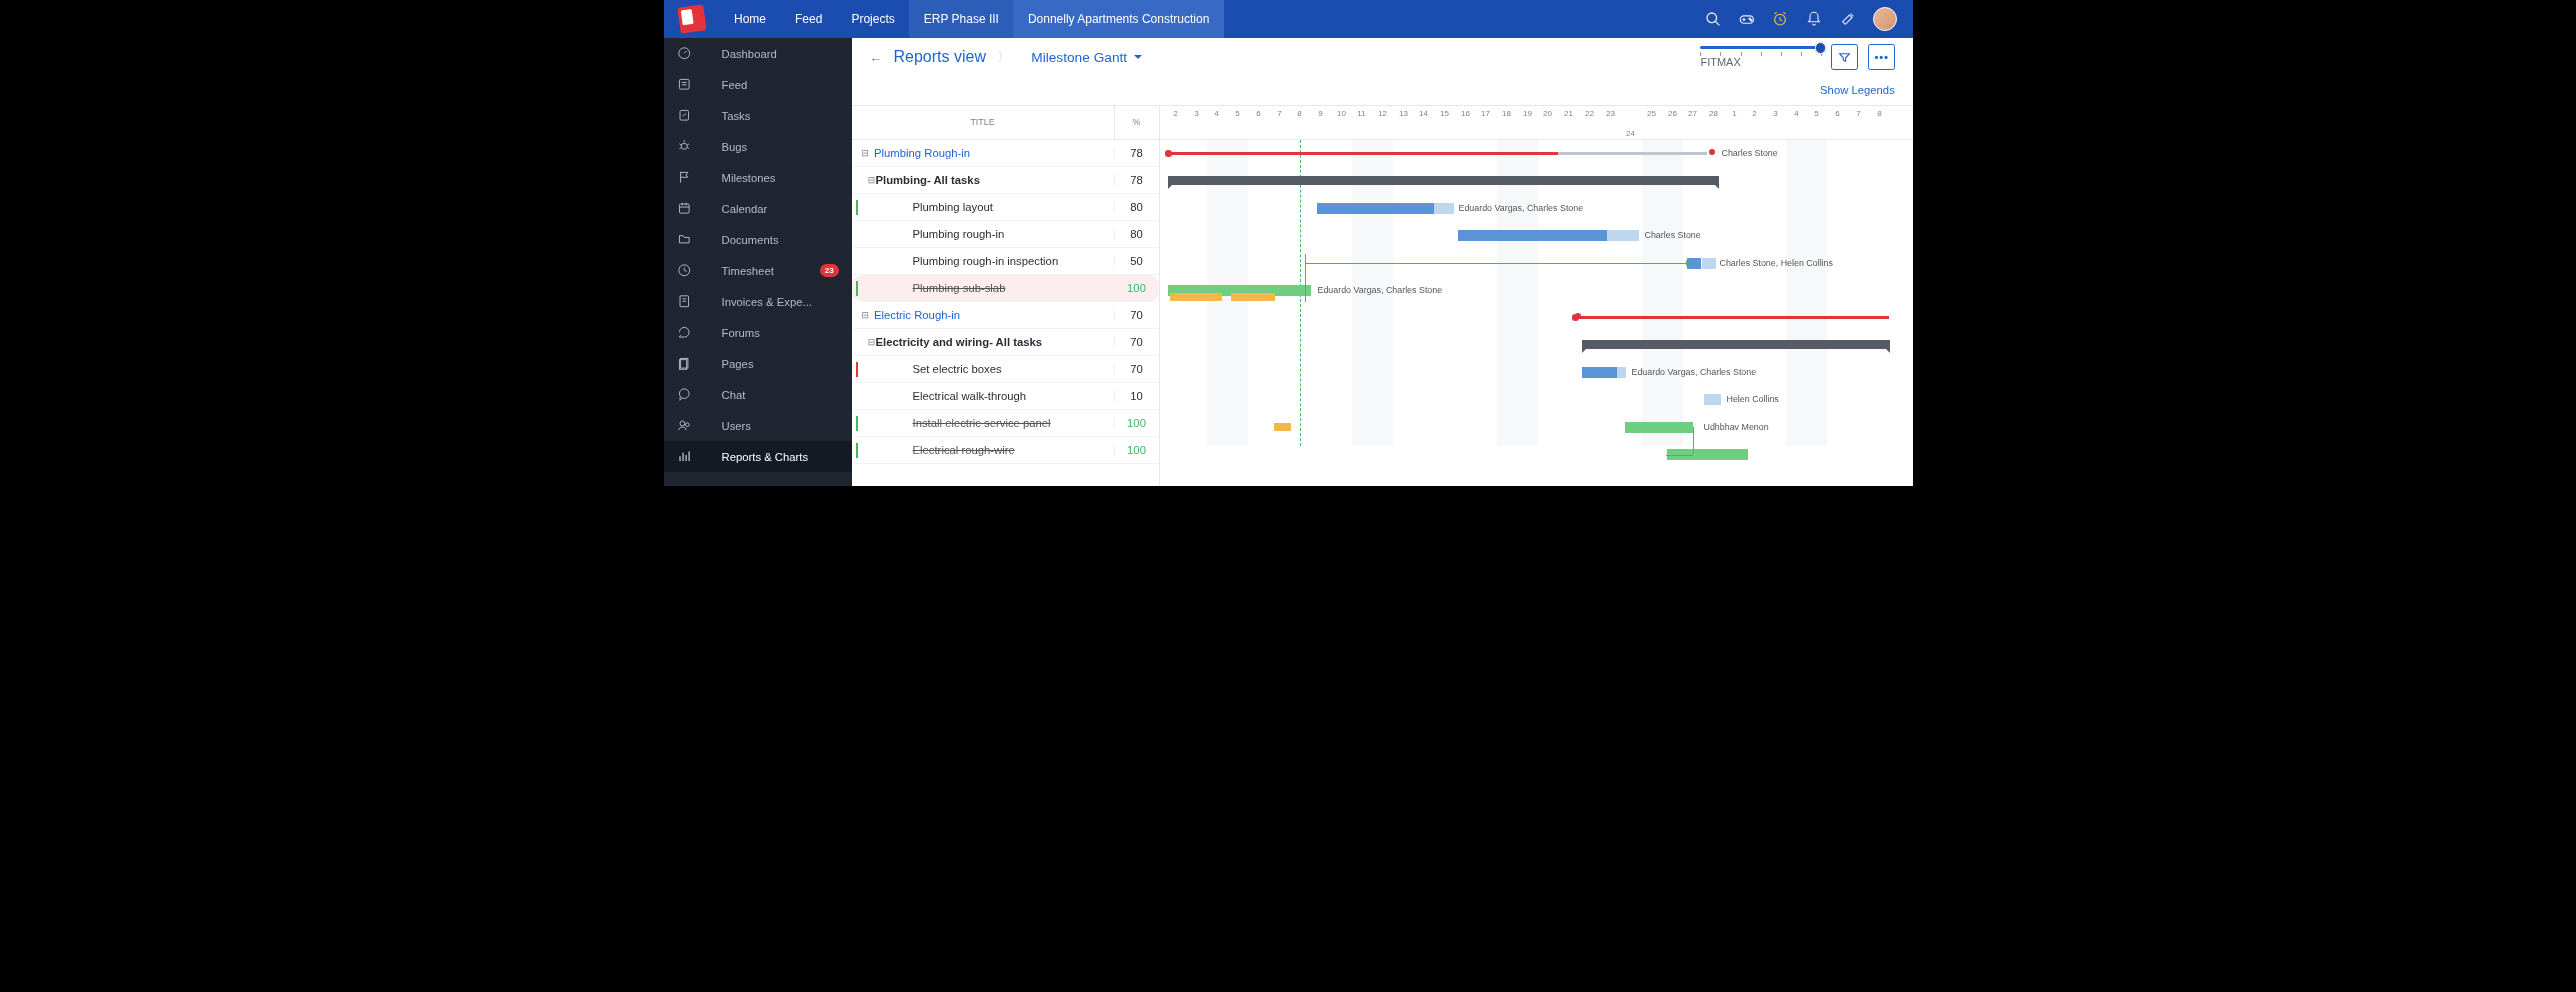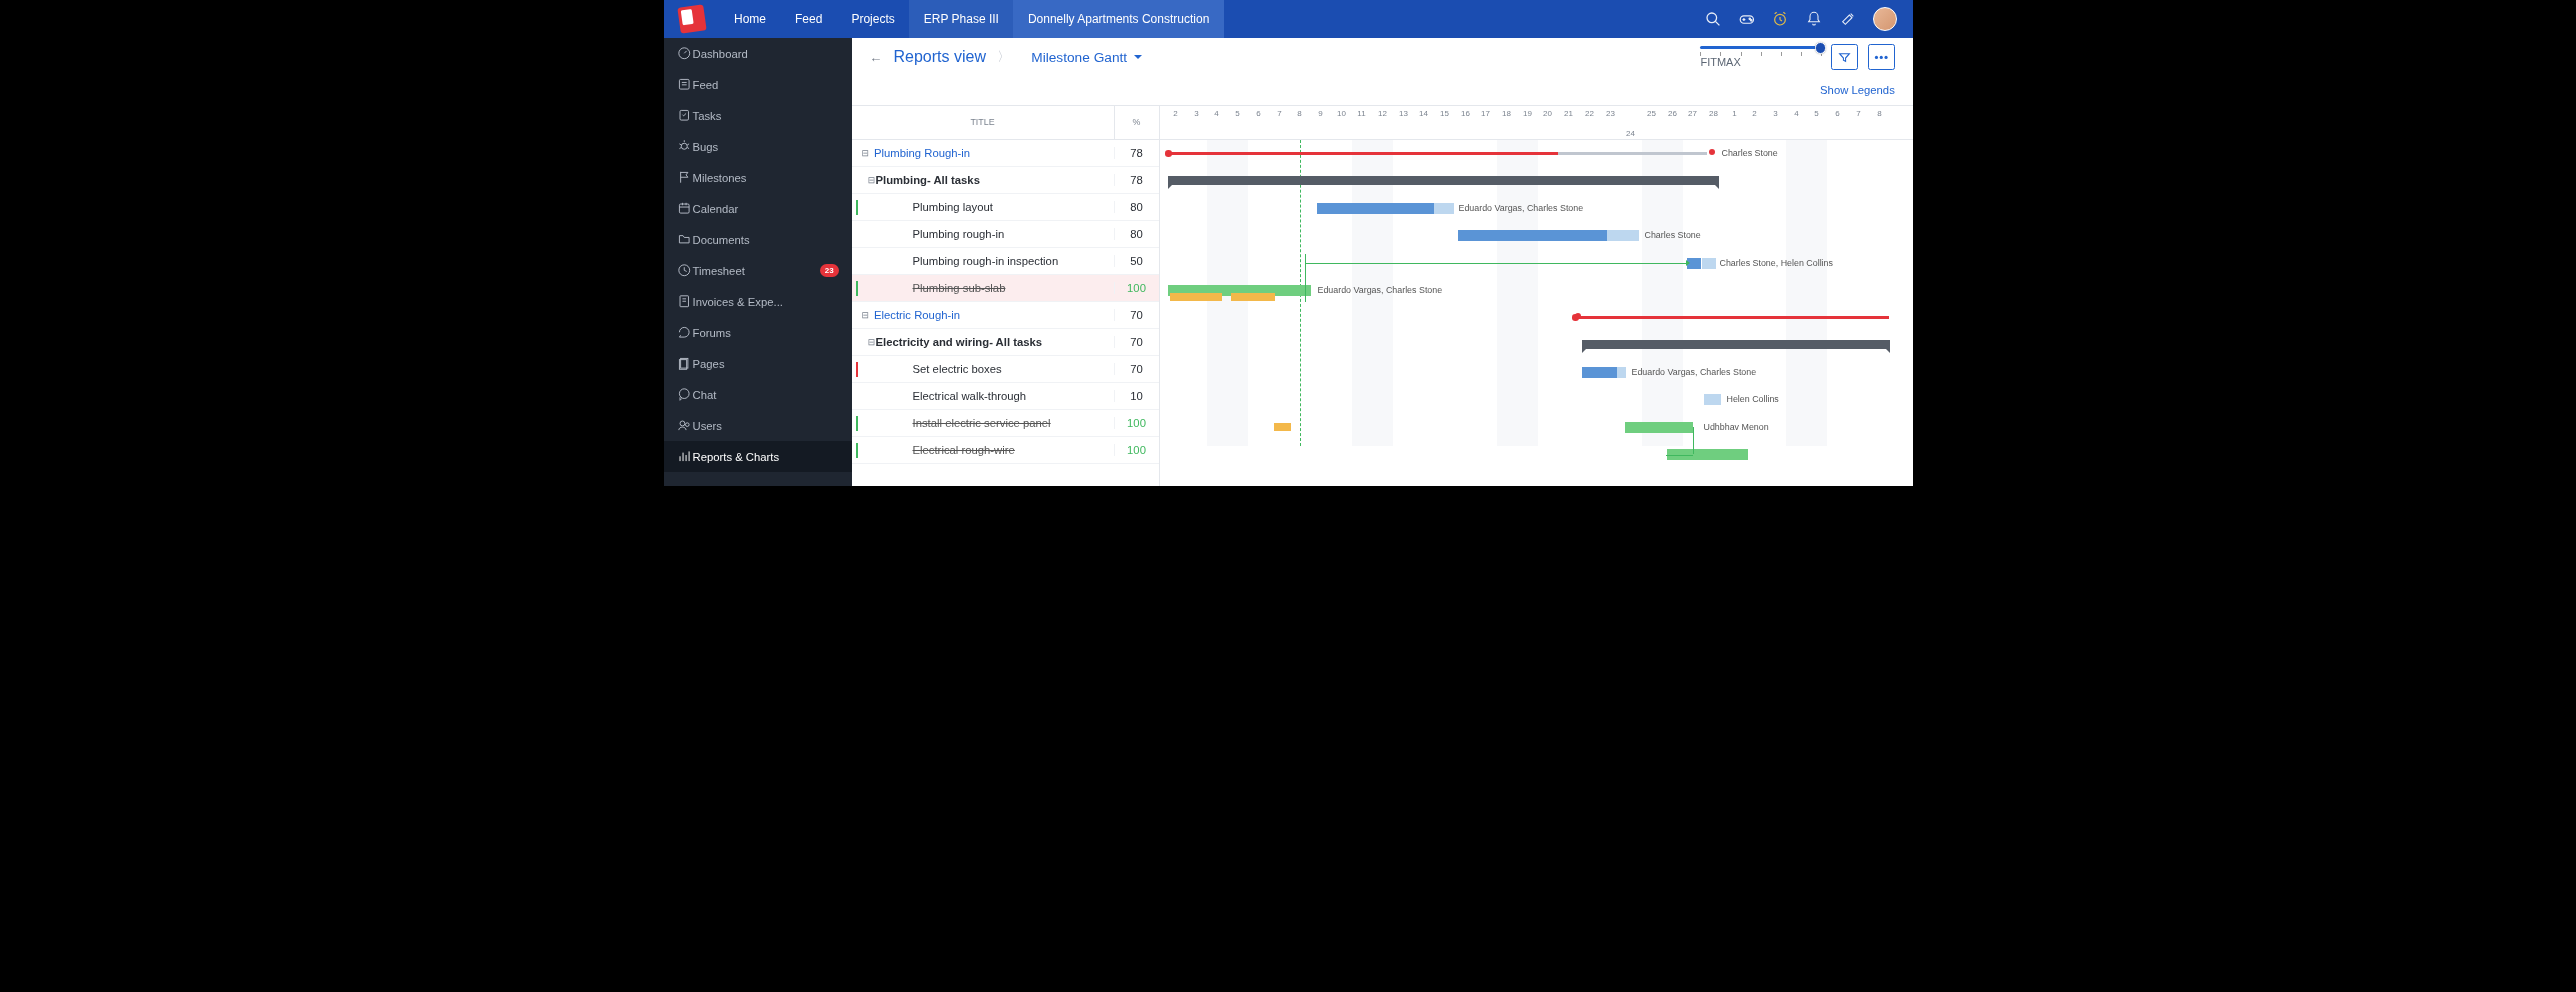--- a/index.html
+++ b/index.html
@@ -16,21 +16,21 @@
 .nav-item.active-sub { background:#2c5db9; }
 .nav-item.active-proj { background:#3869c4; }
 .nav-right { margin-left:auto; display:flex; align-items:center; gap:16px; padding-right:16px; }
 .nav-icon { width:17.7px; height:17.7px; display:flex; align-items:center; justify-content:center; cursor:pointer; color:#fff; opacity:.9; }
 .nav-icon.yellow { color:#f8c83a; }
 .avatar { width:24px; height:24px; border-radius:50%; background:linear-gradient(135deg,#e8b898,#d49670); border:1.6px solid #fff; }
 
 
 .body { flex:1; display:flex; overflow:hidden; }
 .sidebar { width:188px; background:#1f2631; color:#b4bbc6; display:flex; flex-direction:column; overflow-y:auto; }
-.sb-item { height:31px; display:flex; align-items:center; padding:0 13px; gap:0; cursor:pointer; font-size:11.3px; position:relative; }
+.sb-item { height:31px; display:flex; align-items:center; padding:0 13px; gap:29px; cursor:pointer; font-size:11.3px; position:relative; }
 .sb-item.active { background:#141a23; color:#fff; font-weight:500; }
 .sb-icon { width:16px; height:16px; display:flex; align-items:center; justify-content:center; }
 .badge { position:absolute; right:13px; background:#e5333a; color:#fff; border-radius:8px; font-size:8px; padding:1.6px 4.8px; font-weight:600; }
 
 .main { flex:1; display:flex; flex-direction:column; overflow:hidden; background:#fff; }
 
 
 .crumb { height:39px; display:flex; align-items:center; padding:0 17.7px; gap:11.3px; border-bottom:0.8px solid transparent; }
 .crumb-arrow { color:#6f7784; cursor:pointer; }
 .crumb-text { color:#2164d0; font-size:16px; font-weight:400; }
@@ -50,21 +50,21 @@
 .show-legends { color:#2164d0; font-size:11.3px; cursor:pointer; }
 
 
 .gantt { flex:1; display:flex; overflow:hidden; border-top:0.8px solid #e4e7ec; }
 .g-left { width:308px; border-right:0.8px solid #e4e7ec; display:flex; flex-direction:column; }
 .g-left-head { height:34px; display:flex; border-bottom:0.8px solid #e4e7ec; font-size:8.9px; color:#7b838f; font-weight:500; }
 .g-left-head .th-title { flex:1; display:flex; align-items:center; justify-content:center; }
 .g-left-head .th-pct { width:45px; display:flex; align-items:center; justify-content:center; border-left:0.8px solid #e4e7ec; }
 .g-rows { flex:1; overflow:hidden; }
 .g-row { height:27px; display:flex; align-items:center; border-bottom:0.8px solid #f0f2f5; position:relative; }
-.g-row.pink { background:#fcedee; }
+.g-row.pink { background:#fcedee;border-radius:10px; }
 .g-row .status { position:absolute; left:4px; width:2.4px; height:14.5px; top:6.4px; }
 .g-row .status.green { background:#3fb85e; }
 .g-row .status.red { background:#e5333a; }
 .g-row .toggle { width:8px; text-align:center; color:#7b838f; font-size:8.9px; cursor:pointer; margin-left:9.7px; }
 .g-row .title { flex:1; padding-left:4.8px; font-size:11.3px; color:#2a2e35; overflow:hidden; text-overflow:ellipsis; white-space:nowrap; }
 .g-row .title.link { color:#2164d0; }
 .g-row .title.bold { font-weight:600; }
 .g-row .title.strike { text-decoration:line-through; color:#555; }
 .g-row .pct { width:45px; text-align:center; font-size:11.3px; color:#2a2e35; border-left:0.8px solid #f0f2f5; }
 .g-row .pct.green { color:#3fb85e; font-weight:500; }

